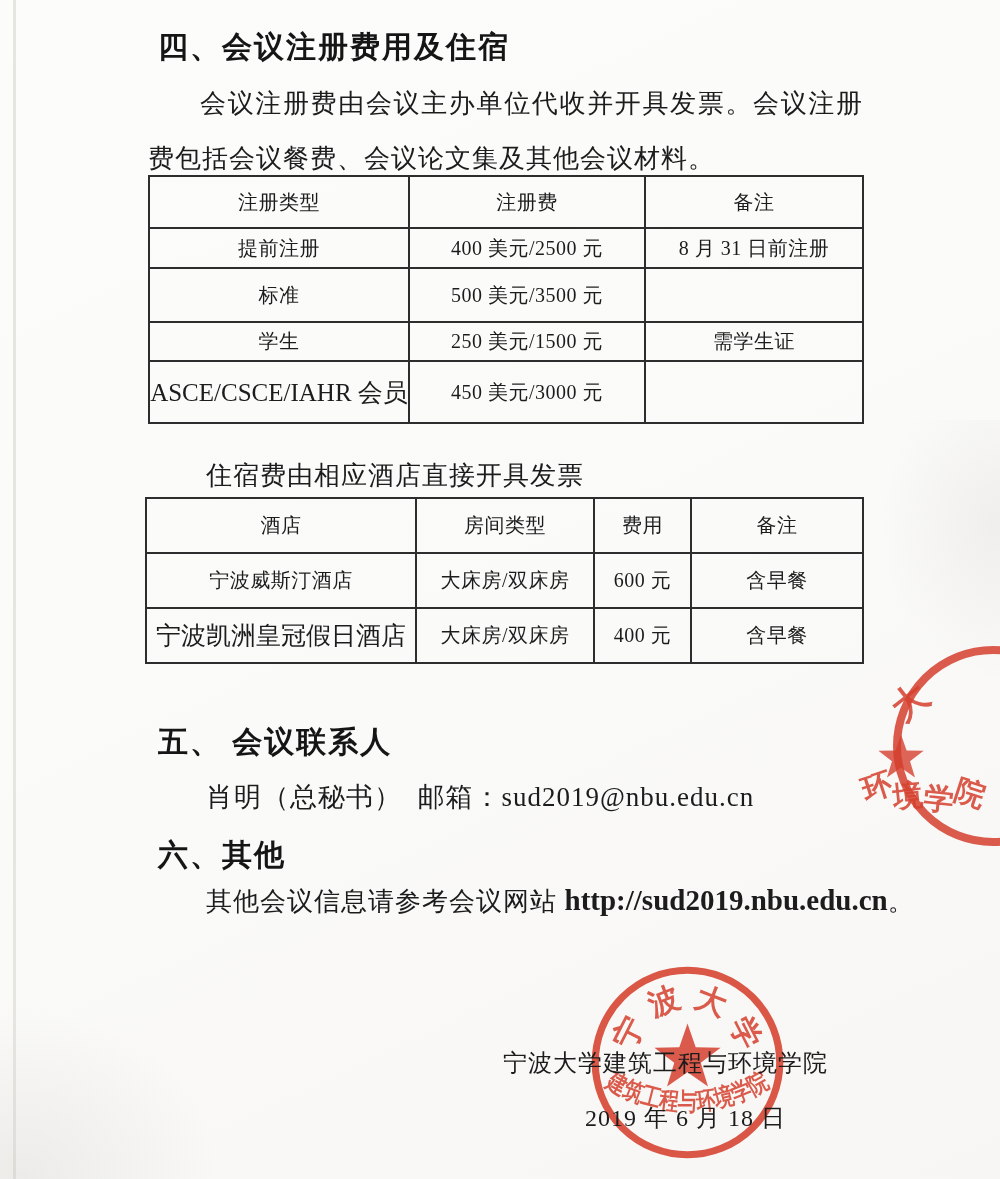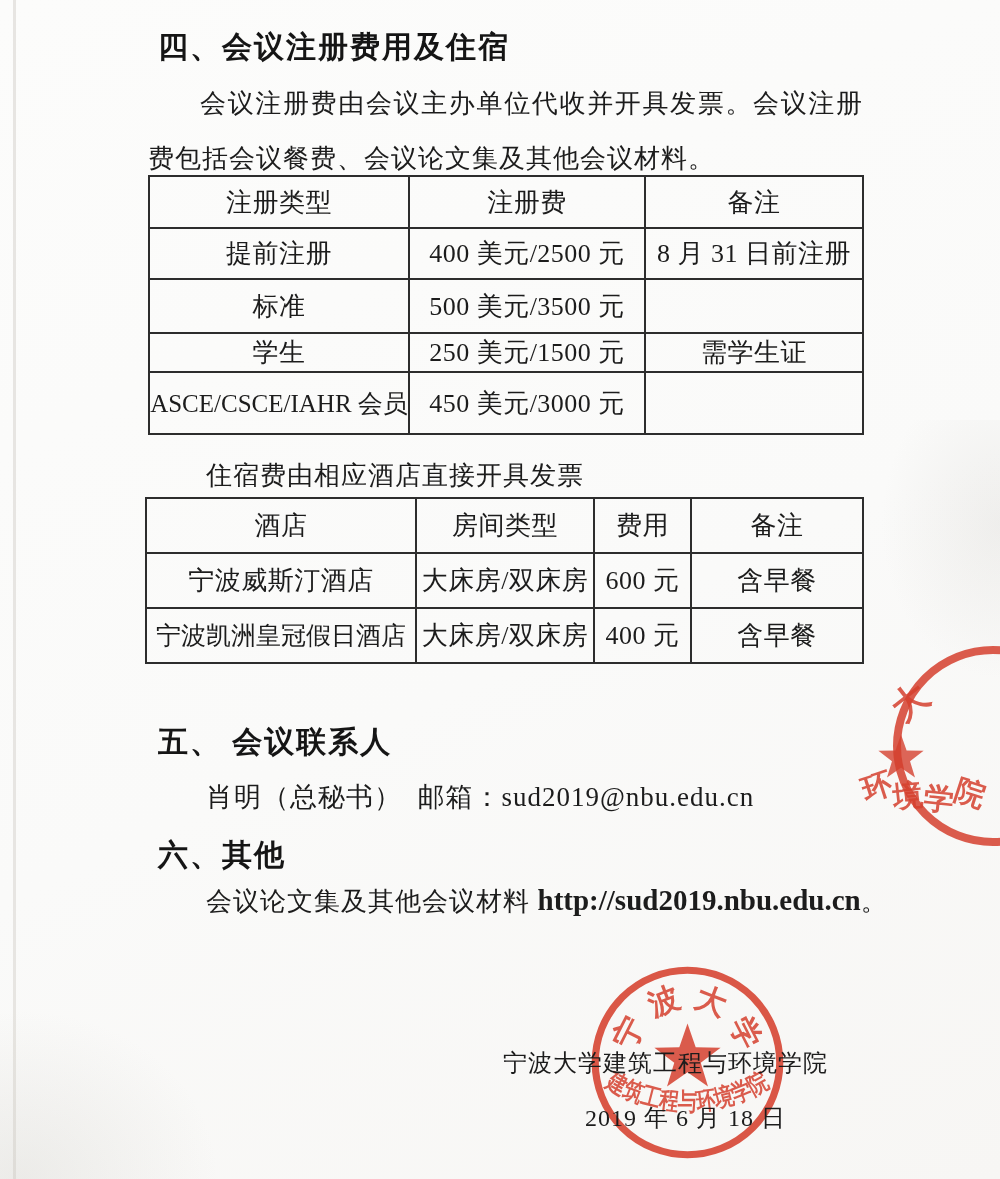--- a/index.html
+++ b/index.html
@@ -38,21 +38,21 @@
     text-align:justify; text-align-last:justify;
   }
 
   table.tbl {
     position:absolute; z-index:3; border-collapse:collapse; table-layout:fixed;
     border:1px solid #2d2d2d;
   }
   table.tbl td {
     border:2px solid #2d2d2d; padding:0;
     text-align:center; vertical-align:middle;
-    font-size:26px; letter-spacing:.5px; white-space:nowrap;
+    font-size:20px; letter-spacing:.5px; white-space:nowrap;
     color:#1c1c1c;
   }
   table.tbl td.small { font-size:25px; letter-spacing:0; }
 
   .url {
     font-weight:700; font-size:29px; letter-spacing:0;
     text-decoration-thickness:2px; text-underline-offset:5px;
   }
   .sig { position:absolute; z-index:3; white-space:pre; font-size:24px; letter-spacing:1px;margin-top:7px; }
 
@@ -78,21 +78,21 @@
         <col style="width:260px">
         <col style="width:236px">
         <col style="width:218px">
       </colgroup>
     <tbody>
       <tr style="height:52px">
         <td>注册类型</td>
         <td>注册费</td>
         <td>备注</td>
       </tr>
-      <tr style="height:51px">
+      <tr style="height:40px">
         <td>提前注册</td>
         <td>400 美元/2500 元</td>
         <td>8 月 31 日前注册</td>
       </tr>
       <tr style="height:54px">
         <td>标准</td>
         <td>500 美元/3500 元</td>
         <td></td>
       </tr>
       <tr style="height:39px">
@@ -137,21 +137,21 @@
         <td>含早餐</td>
       </tr>
     </tbody>
   </table>
 
 
   <div class="heading" style="left:158px; top:722px">五、 会议联系人</div>
   <div class="line" style="left:206px; top:779px; font-size:27px">肖明（总秘书）  邮箱：sud2019@nbu.edu.cn</div>
 
   <div class="heading" style="left:158px; top:835px">六、其他</div>
-  <div class="line" style="left:206px; top:884px"><span>会议论文集及其他会议材料 </span><span class="url">http://sud2019.nbu.edu.cn</span><span>。</span></div>
+  <div class="line" style="left:206px; top:884px"><span>其他会议信息请参考会议网站 </span><span class="url">http://sud2019.nbu.edu.cn</span><span>。</span></div>
 
   <div class="sig" style="left:503px; top:1040px">宁波大学建筑工程与环境学院</div>
   <div class="sig" style="left:585px; top:1095px">2019 年 6 月 18 日</div>
 
   <svg class="seal" style="left:585px; top:960px" width="205" height="205" viewBox="0 0 200 200">
     <circle cx="100" cy="100" r="90" fill="none" stroke-width="7" opacity="0.88" stroke="#d5402e"></circle>
     <polygon points="100,62 108,85 132.3,85.5 112.9,100.2 120,123.5 100,109.6 80,123.5 87.1,100.2 67.7,85.5 92,85" opacity="0.85" fill="#d5402e"></polygon>
     <g font-size="30" opacity="0.85" text-anchor="middle" font-family="'Liberation Serif',serif">
       <text x="100" y="46" transform="rotate(-63 100 100)" fill="#d5402e">宁</text>
       <text x="100" y="46" transform="rotate(-21 100 100)" fill="#d5402e">波</text>

